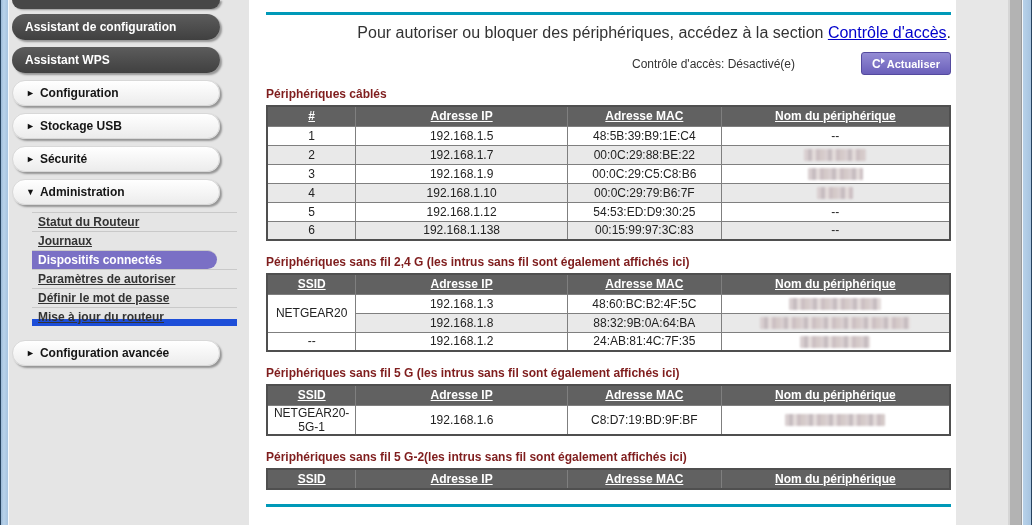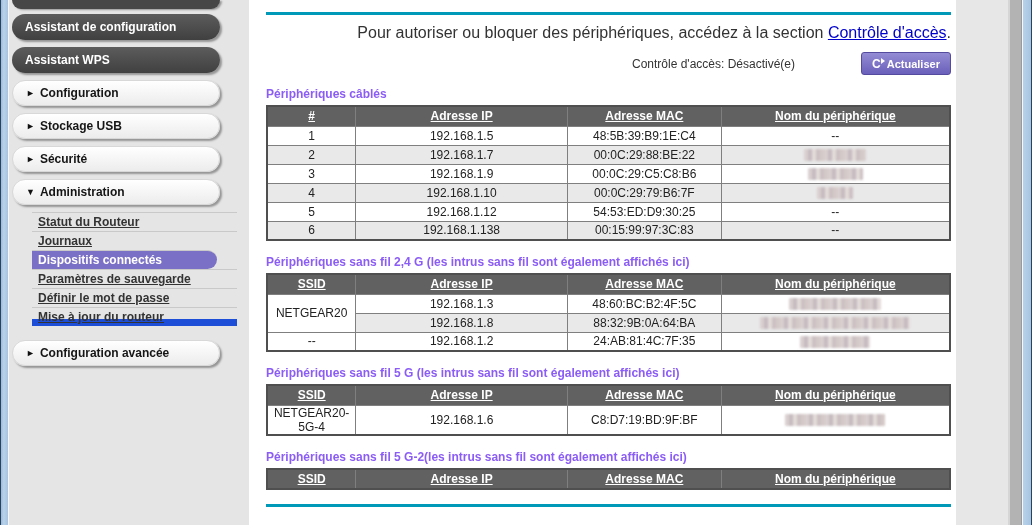--- a/index.html
+++ b/index.html
@@ -43,21 +43,21 @@
   .status-label { font-size:12px; color:#333; margin-right:66px; }
   .btn-refresh { width:90px; height:23px; border:1px solid #544a9e; border-radius:3px;
                  background:linear-gradient(#948cd4,#6a5fba); color:#fff; font-weight:bold;
                  font-size:11px; cursor:pointer; display:flex; align-items:center; justify-content:center;
                  font-family:"Liberation Sans", sans-serif; }
   .refresh-icon { font-weight:bold; font-size:12px; margin-right:6px; position:relative; }
   .refresh-icon::after { content:""; position:absolute; top:1px; right:-4px;
                          border-top:3px solid transparent; border-bottom:3px solid transparent;
                          border-left:4px solid #fff; }
 
-  .sec-title { font-size:12px; font-weight:bold; color:#8b5cf6; margin:14px 0 4px 0; }
+  .sec-title { font-size:12px; font-weight:bold; color:#7f1d1d; margin:14px 0 4px 0; }
   .sec-title.first { margin-top:2px; }
 
   table.dev { width:100%; border-collapse:collapse; border:2px solid #4f4f4f; table-layout:fixed; }
   table.dev th { background:#616161; color:#fff; font-size:12px; font-weight:bold;
                  text-decoration:underline; height:20px; border:1px solid #7f7f7f; text-align:center; }
   table.dev td { font-size:12px; color:#222; text-align:center; height:19px;
                  border:1px solid #7f7f7f; background:#fff; }
   table.dev tr.alt td { background:#e9e9e9; }
   table.dev td.keepwhite { background:#fff; }
   table.dev col.c1 { width:13%; } table.dev col.c2 { width:31%; }
@@ -105,21 +105,21 @@
       <div class="submenu-item">
         <span class="lnk">Statut du Routeur</span>
       </div>
       <div class="submenu-item">
         <span class="lnk">Journaux</span>
       </div>
       <div class="submenu-item selected">
         <span class="lnk">Dispositifs connectés</span>
       </div>
       <div class="submenu-item">
-        <span class="lnk">Paramètres de sauvegarde</span>
+        <span class="lnk">Paramètres de autoriser</span>
       </div>
       <div class="submenu-item">
         <span class="lnk">Définir le mot de passe</span>
       </div>
       <div class="submenu-item">
         <span class="lnk">Mise à jour du routeur</span>
       </div>
     </div>
 
     <div class="pill light">
@@ -240,21 +240,21 @@
           <col class="c4">
         </colgroup>
       <tbody>
           <tr>
         <th>SSID</th>
         <th>Adresse IP</th>
         <th>Adresse MAC</th>
         <th>Nom du périphérique</th>
       </tr>
       <tr>
-        <td>NETGEAR20-5G-4</td>
+        <td>NETGEAR20-5G-1</td>
         <td>192.168.1.6</td>
         <td>C8:D7:19:BD:9F:BF</td>
         <td><span class="redacted" style="width:100px"></span></td>
       </tr>
     </tbody>
       </table>
 
     <div class="sec-title">Périphériques sans fil 5 G-2(les intrus sans fil sont également affichés ici)</div>
     <table class="dev">
       <colgroup>

